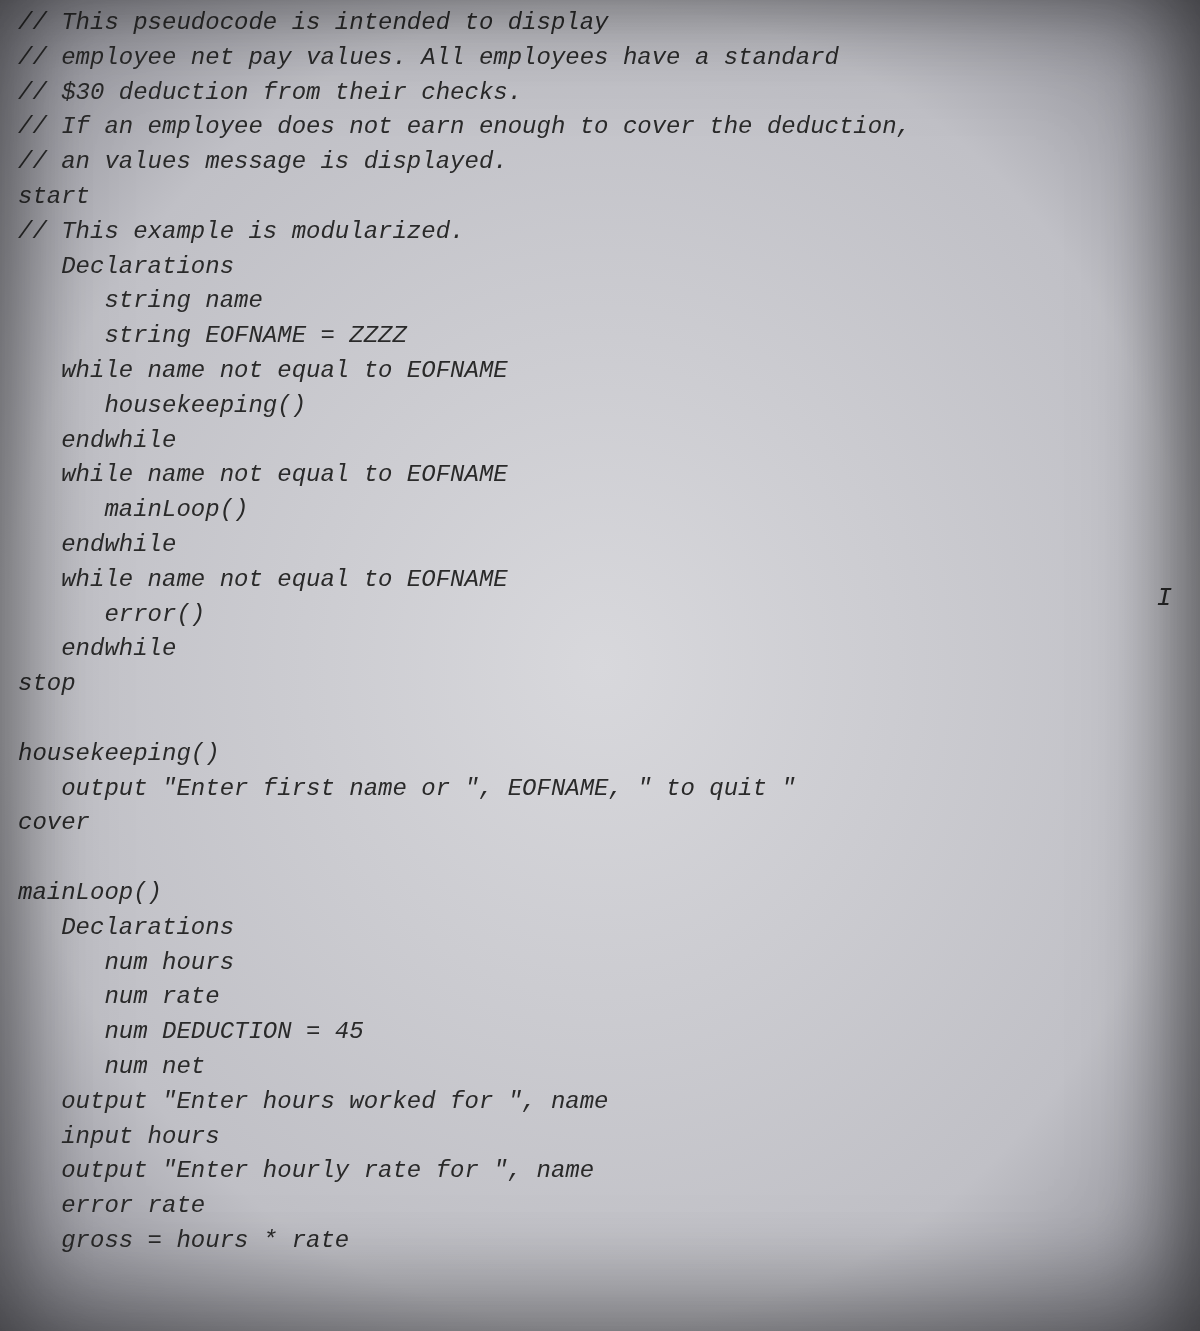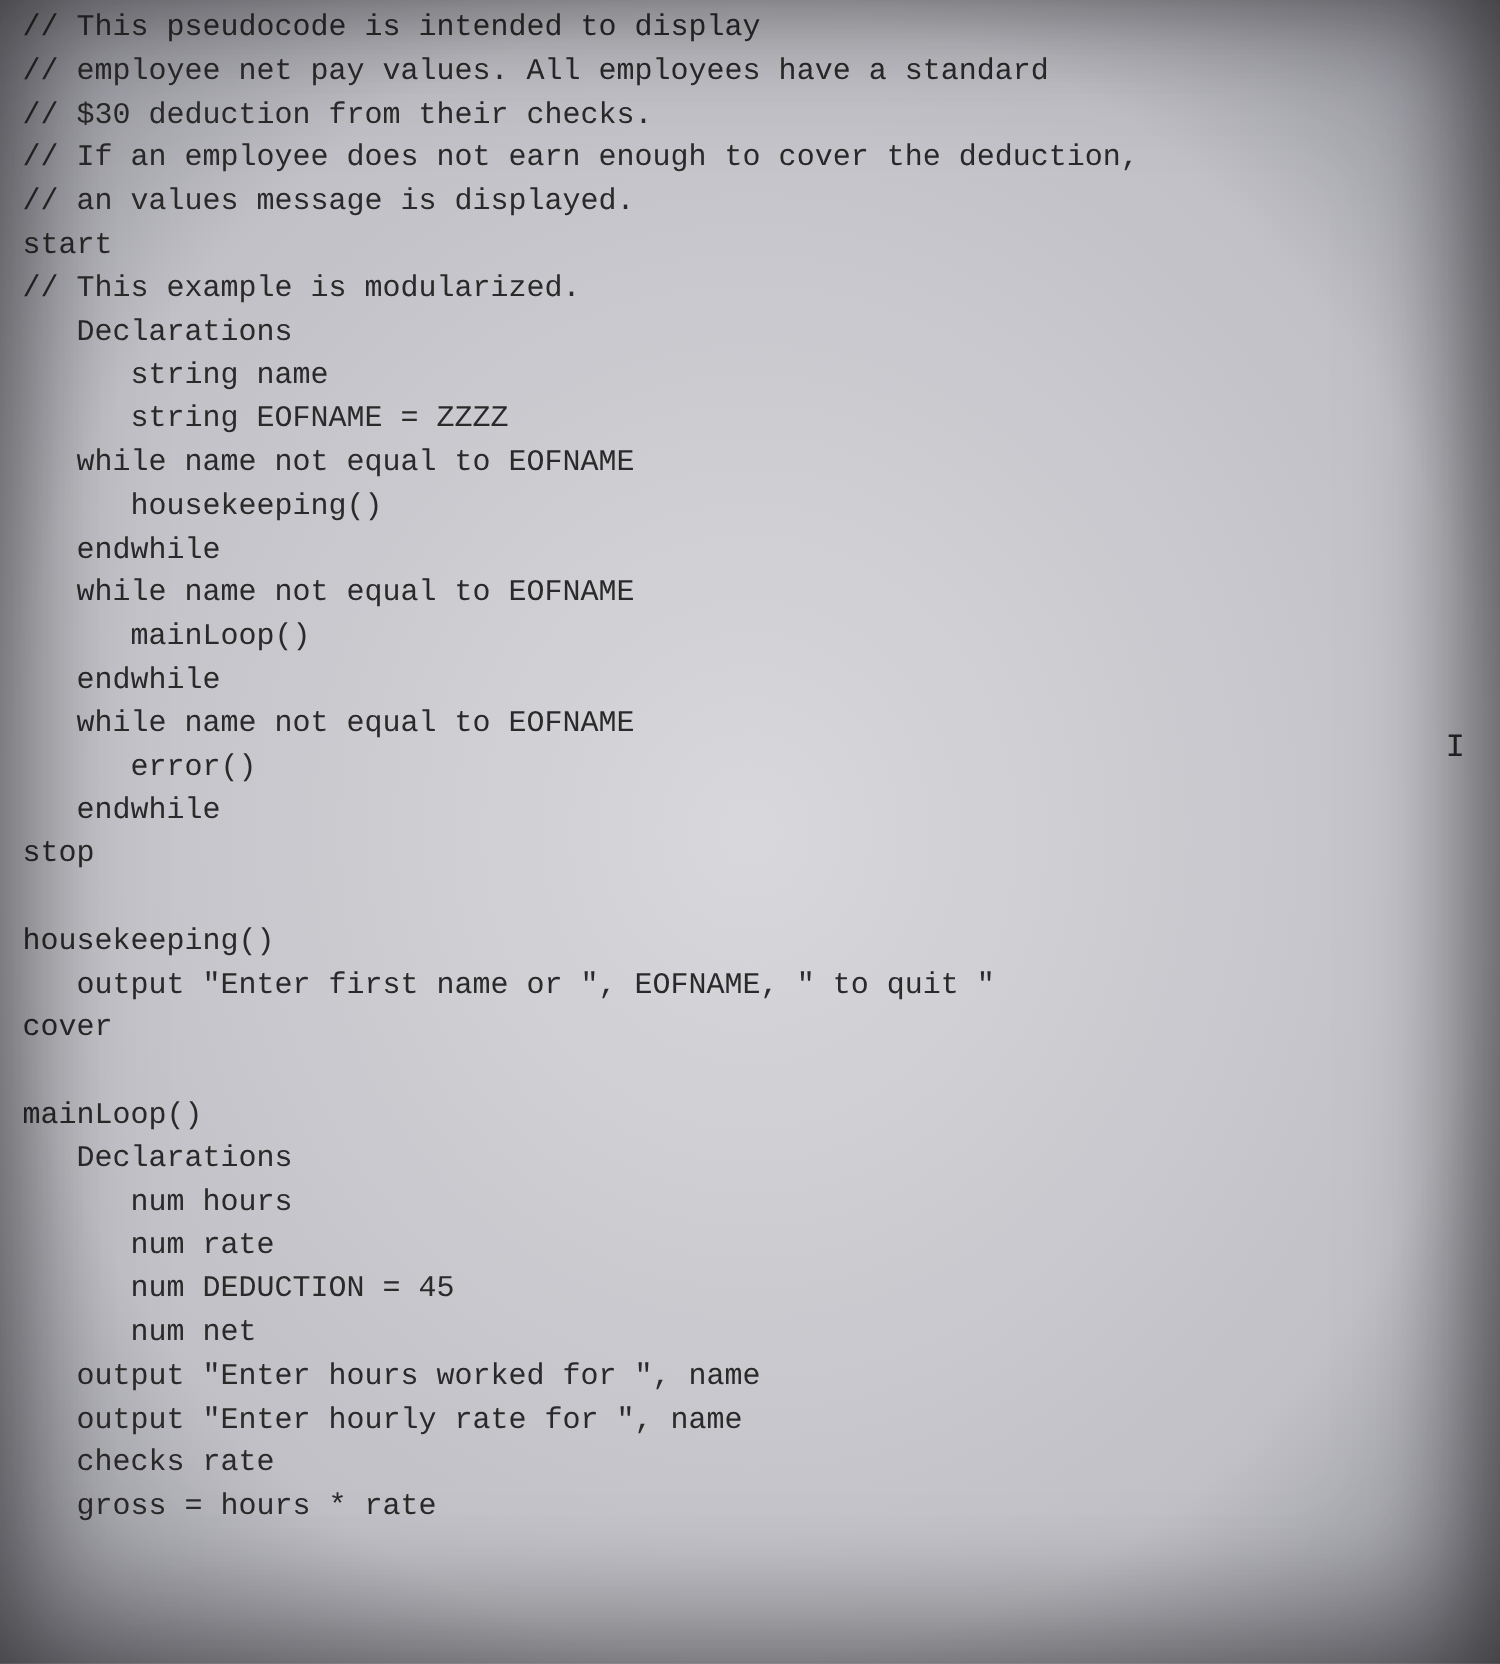--- a/index.html
+++ b/index.html
@@ -1,15 +1,15 @@
 <!DOCTYPE html>
 <html><head>
   <meta charset="utf-8">
   <style>
-    * { margin: 0; padding: 0; box-sizing: border-box; }
+    * { margin: 0; padding: 0; box-sizing: border-box; font-style: italic; }
     body {
       background: radial-gradient(ellipse at center, #d8d8dc 0%, #c0c0c6 70%, #8a8a92 100%);
       font-family: "Courier New", Courier, monospace;
       font-size: 24px;
       line-height: 1.45;
       color: #2a2a2a;
       padding: 6px 16px 12px 18px;
       min-height: 100vh;
       width: 1200px;
       position: relative;
@@ -69,20 +69,21 @@
   <div class="line">   output "Enter first name or ", EOFNAME, " to quit "</div>
   <div class="line">cover</div>
   <div class="blank"></div>
   <div class="line">mainLoop()</div>
   <div class="line">   Declarations</div>
   <div class="line">      num hours</div>
   <div class="line">      num rate</div>
   <div class="line">      num DEDUCTION = 45</div>
   <div class="line">      num net</div>
   <div class="line">   output "Enter hours worked for ", name</div>
+  <div class="line">   input hours</div>
   <div class="line">   output "Enter hourly rate for ", name</div>
-  <div class="line">   checks rate</div>
+  <div class="line">   error rate</div>
   <div class="line">   gross = hours * rate</div>
 </div>
 
 <span class="cursor-marker">I</span>
 
 <div class="vignette"></div>
 
 </body></html>

